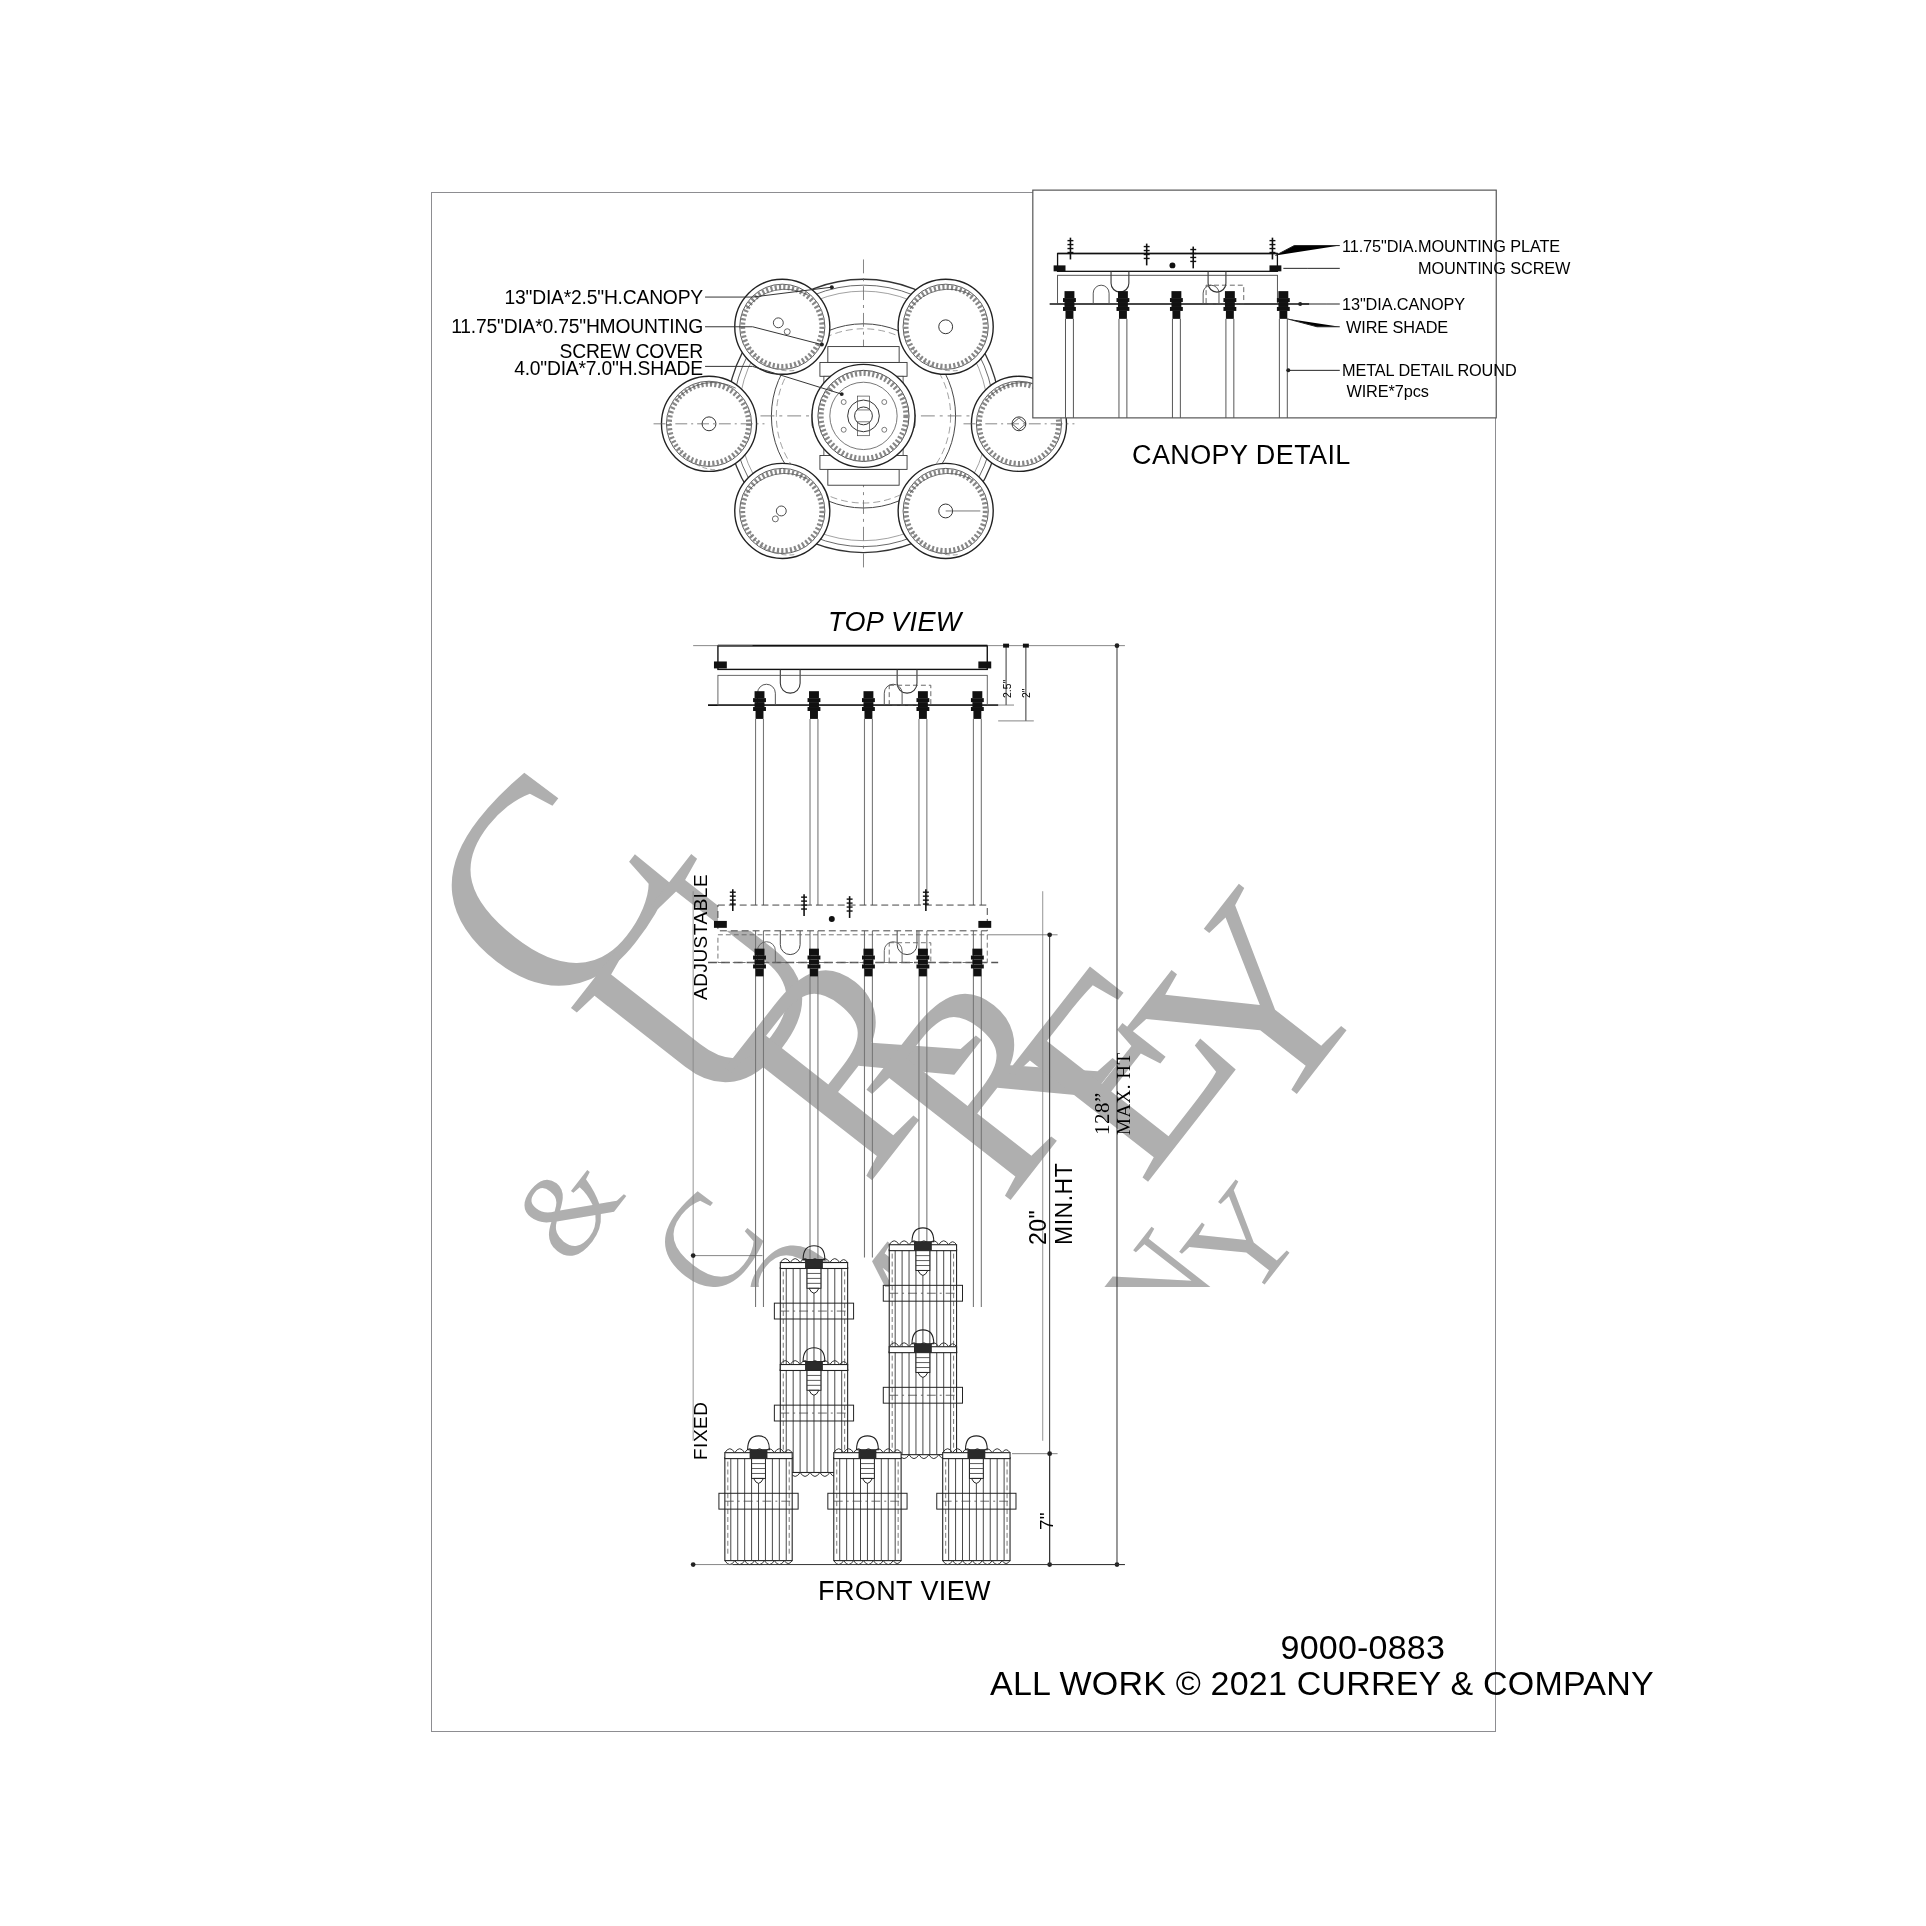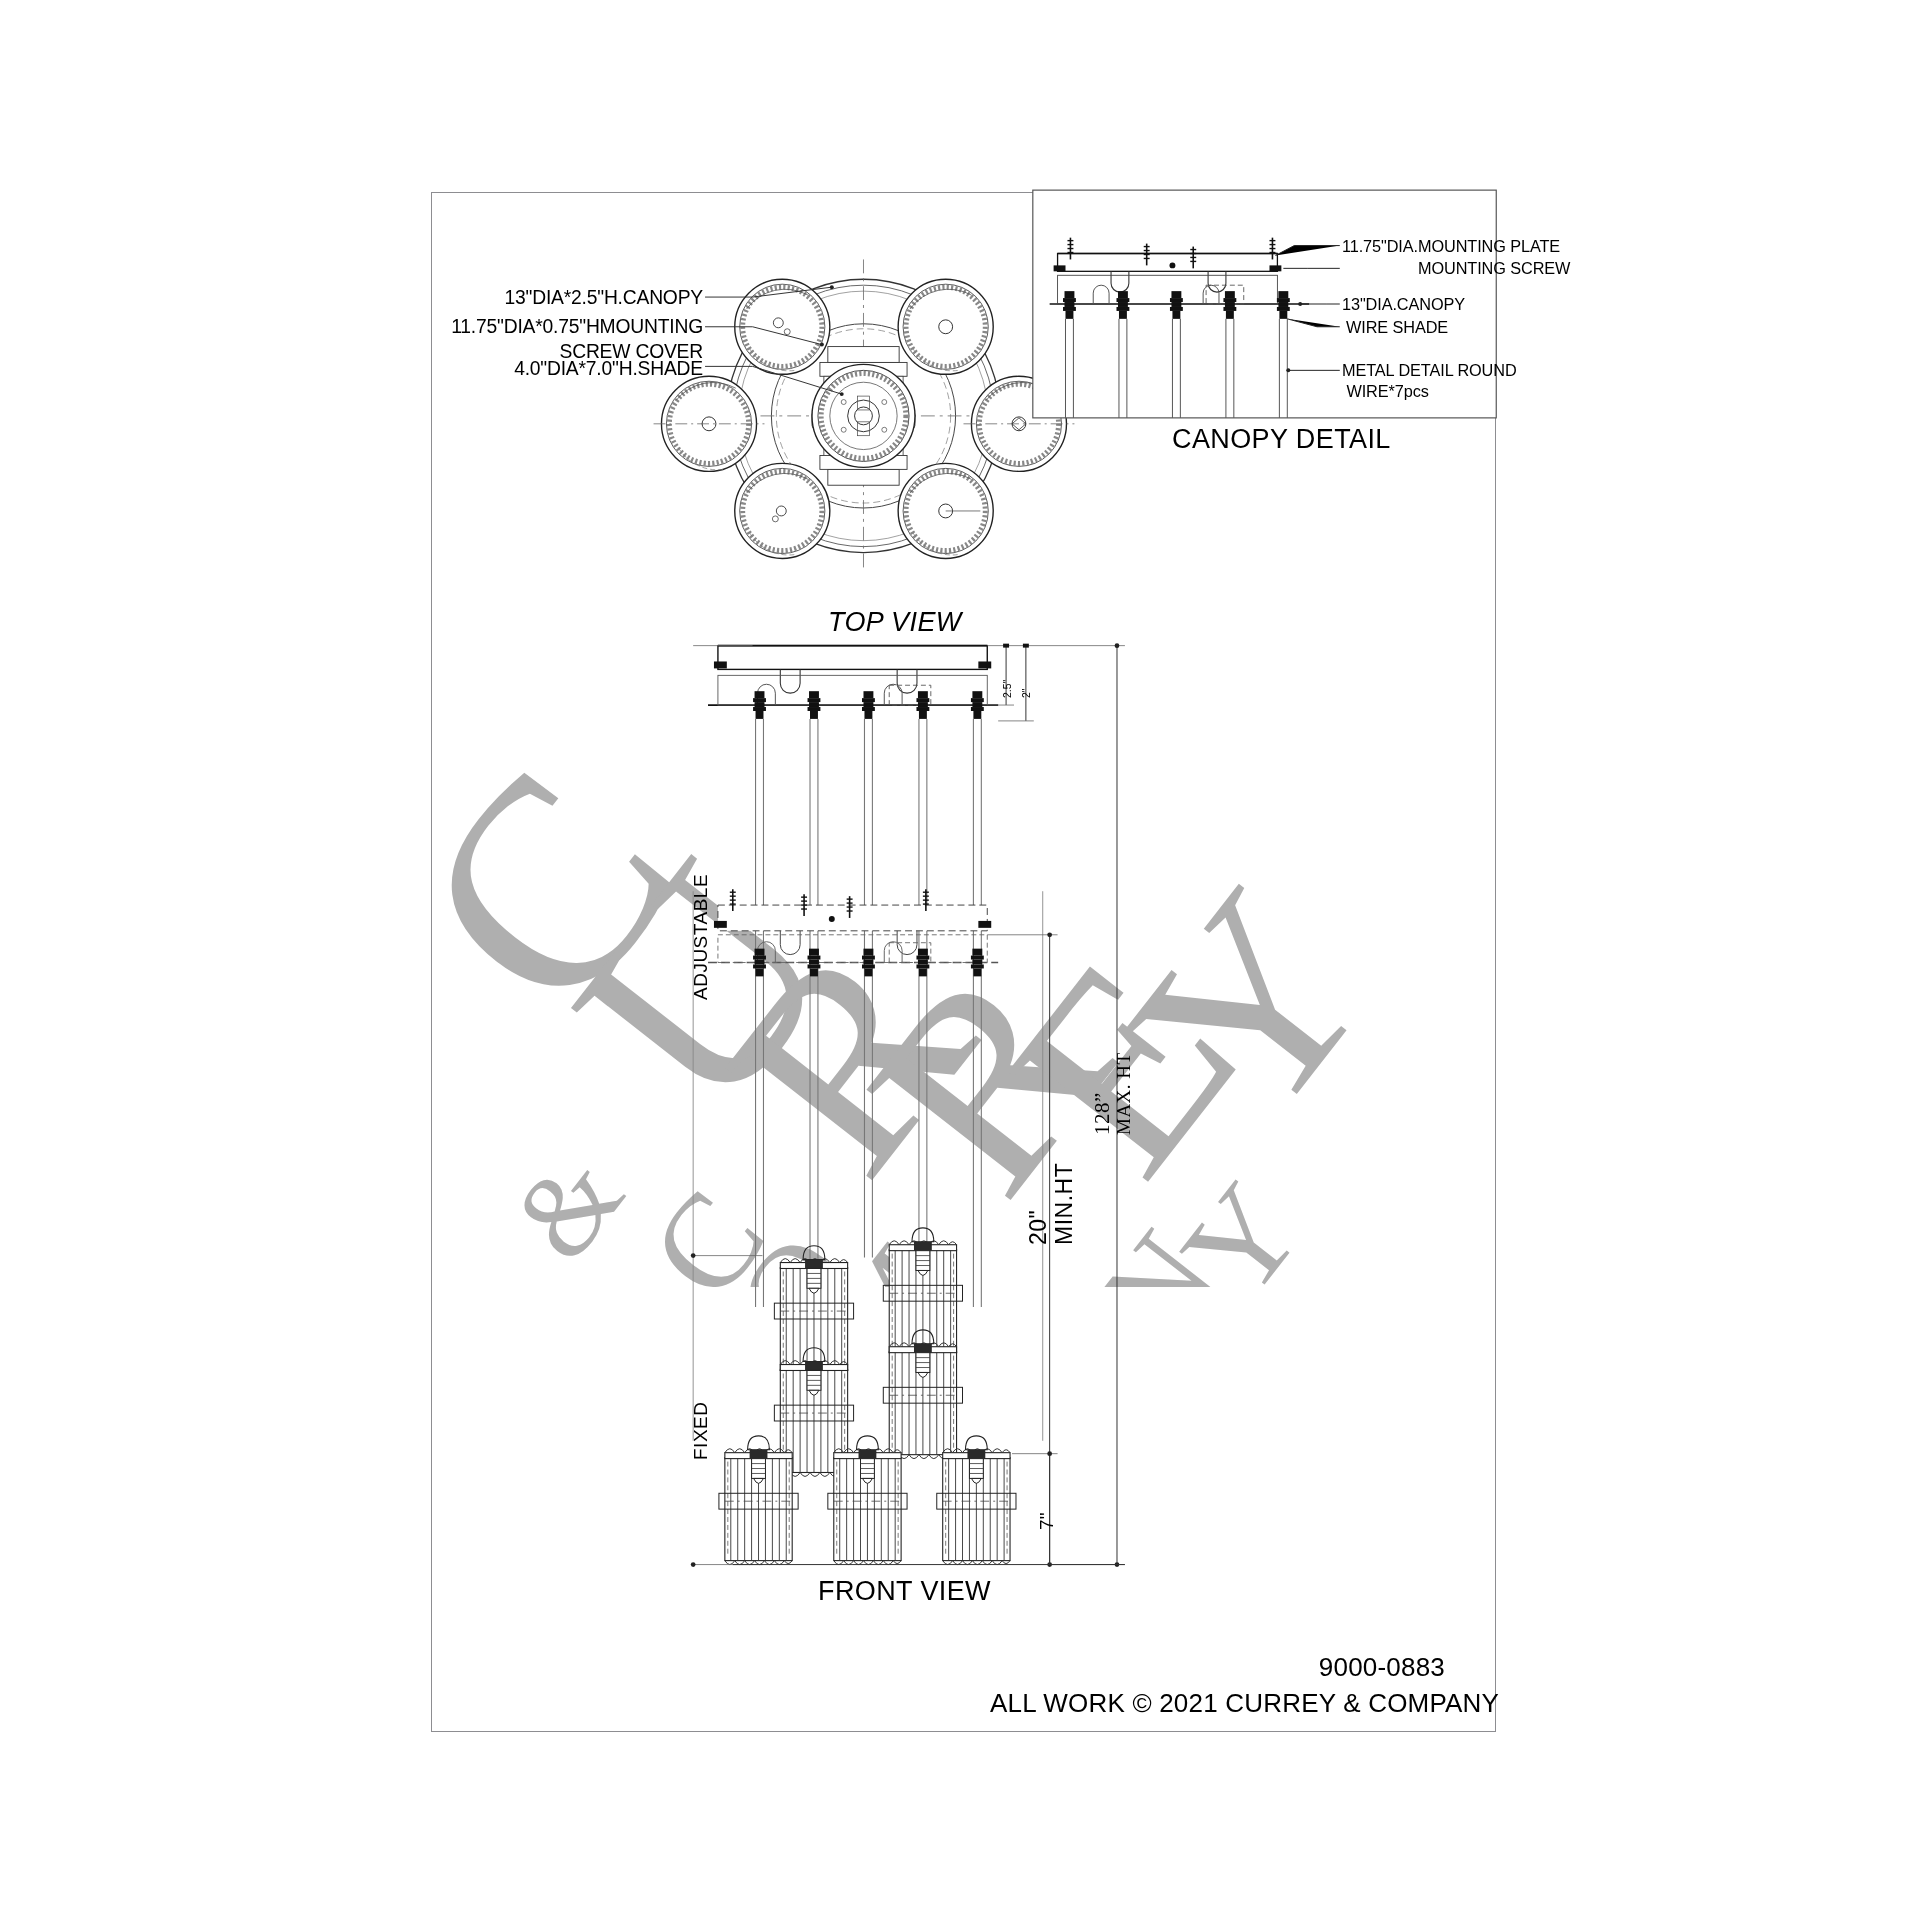--- a/index.html
+++ b/index.html
@@ -78,24 +78,23 @@
     line-height: 1.3;
     letter-spacing: -0.1px;
   }
 
   .view-title {
     font-size: 27px;
     letter-spacing: 0.4px;
   }
 
   .footer-line {
-    font-size: 26px;
+    font-size: 34px;
     letter-spacing: 0.2px;
     text-align: right;
-    margin-top: 24px;
   }
 
   .dim-vert {
     font-size: 19px;
     transform-origin: 0 0;
     transform: rotate(-90deg);
     letter-spacing: 0.5px;
   }
 
   .dim-vert-sm {
@@ -476,21 +475,21 @@
 
   <div class="txt view-title" style="left:828px; top:607px;font-style:italic;">TOP VIEW</div>
 
   <div class="txt detail-label" style="left:1342px; top:236px;">11.75"DIA.MOUNTING PLATE</div>
   <div class="txt detail-label" style="left:1418px; top:258px;">MOUNTING SCREW</div>
   <div class="txt detail-label" style="left:1342px; top:294px;">13"DIA.CANOPY</div>
   <div class="txt detail-label" style="left:1346px; top:317px;">WIRE SHADE</div>
   <div class="txt detail-label" style="left:1342px; top:360px;">METAL DETAIL ROUND</div>
   <div class="txt detail-label" style="left:1342px; top:381px;"> WIRE*7pcs</div>
 
-  <div class="txt view-title" style="left:1132px; top:424px;margin-left:40px;">CANOPY DETAIL</div>
+  <div class="txt view-title" style="left:1132px; top:440px;">CANOPY DETAIL</div>
 
   <div class="txt dim-vert" style="left:690px; top:1000px;">ADJUSTABLE</div>
   <div class="txt dim-vert" style="left:690px; top:1460px;">FIXED</div>
 
   <div class="txt dim-vert dim-serif" style="left:1090px; top:1135px; font-size:21px;">128”</div>
   <div class="txt dim-vert dim-serif" style="left:1113px; top:1135px; font-size:19px;">MAX. HT</div>
 
   <div class="txt dim-vert" style="left:1025px; top:1245px; font-size:23px;">20"</div>
   <div class="txt dim-vert" style="left:1051px; top:1245px; font-size:23px;">MIN.HT</div>
 

